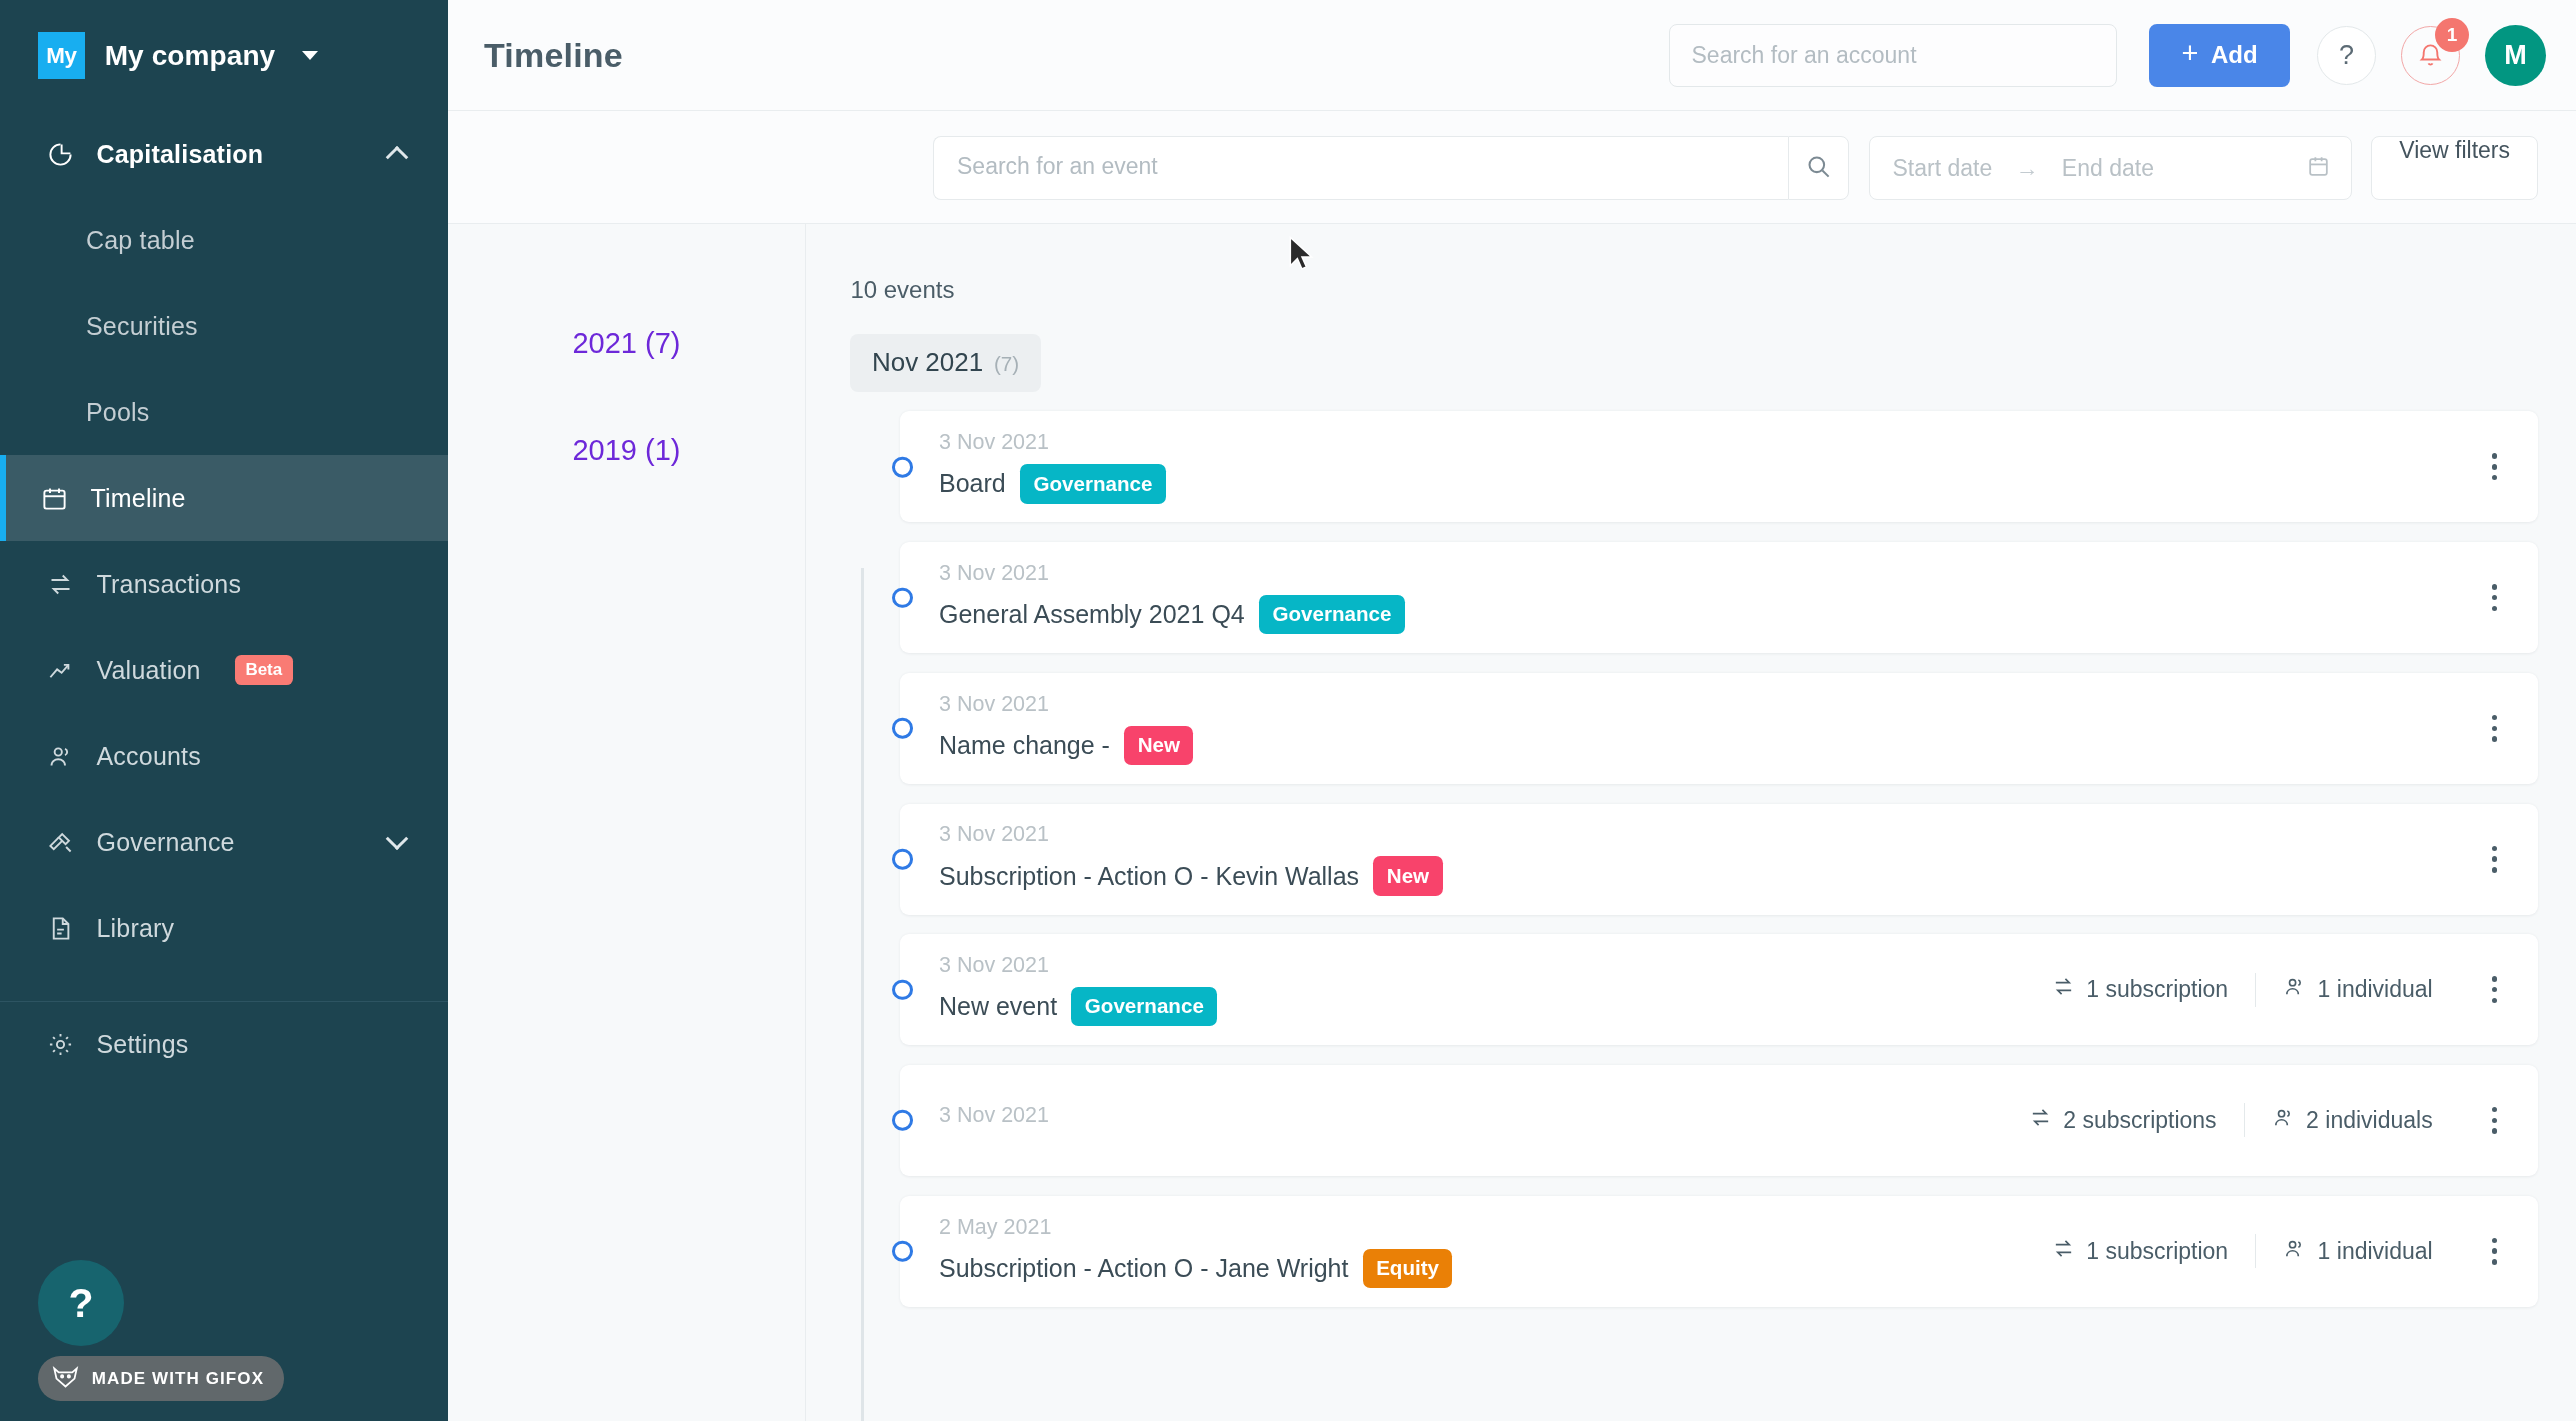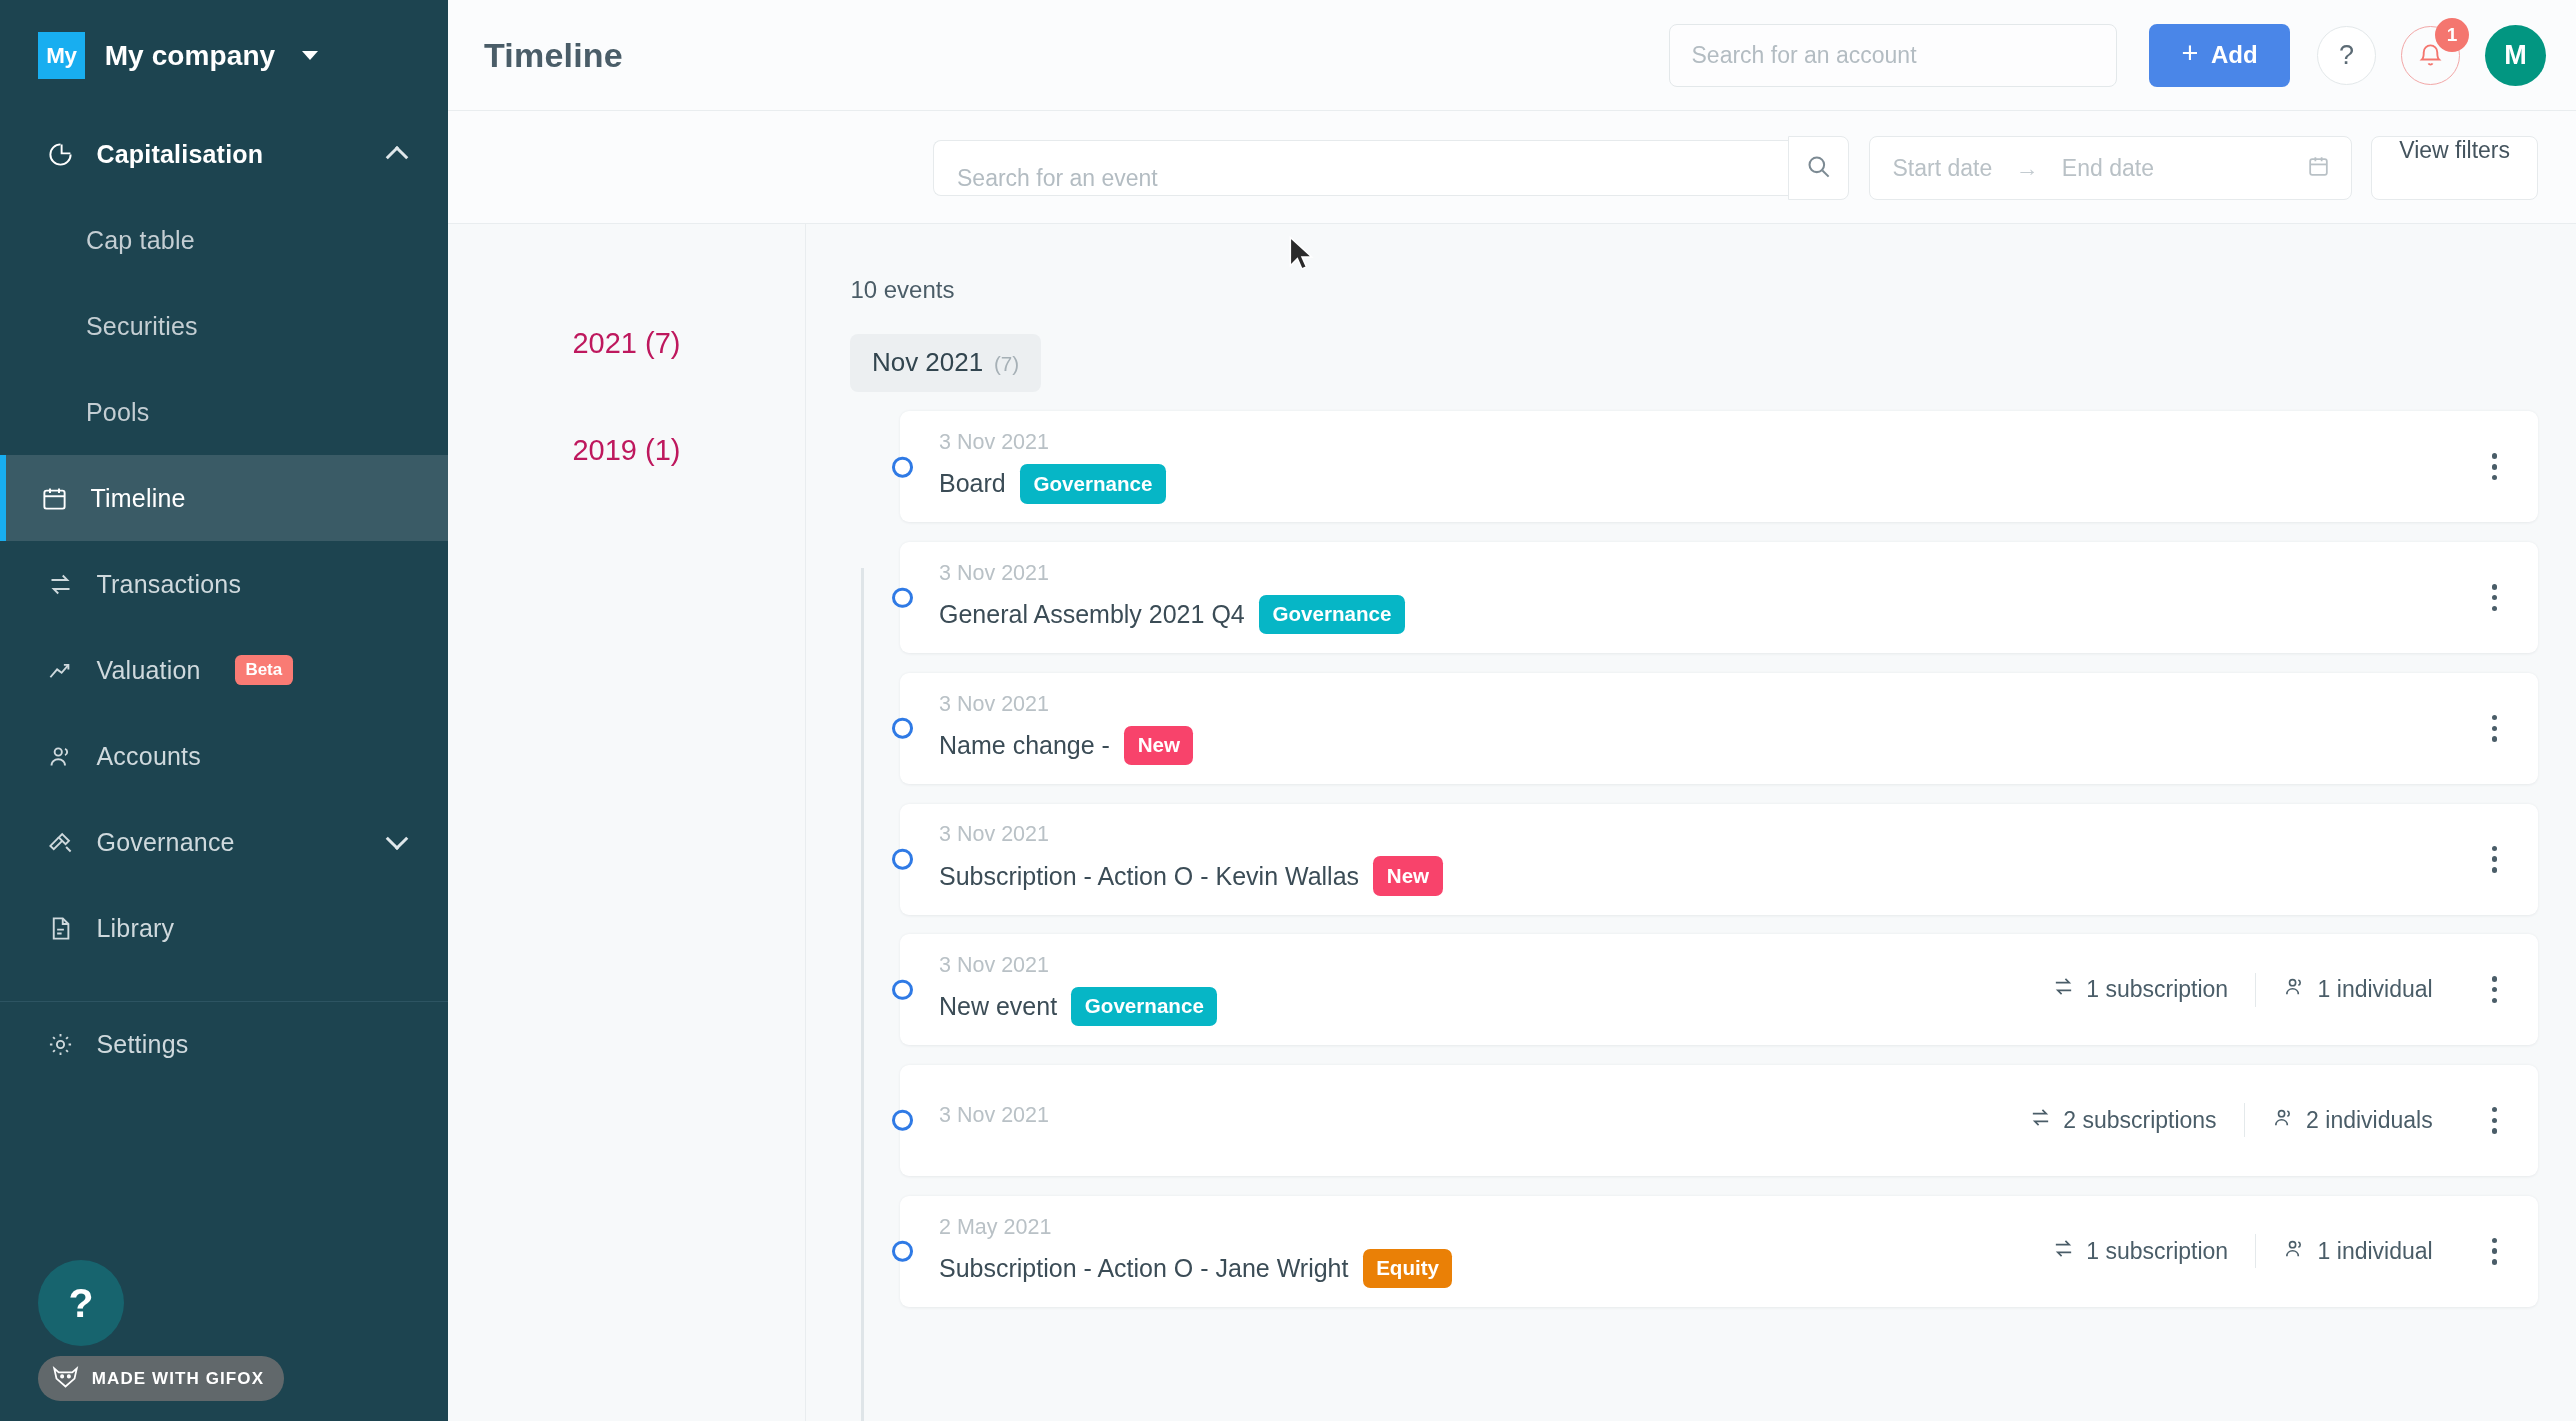--- a/index.html
+++ b/index.html
@@ -178,26 +178,26 @@
     padding: 0 38px 0 485px;
     flex: 0 0 113px;
     position: relative;
   }
   .filterbar-inner {
     position: absolute; left: 485px; right: 38px; top: 25px;
     display: flex; align-items: center;
   }
   .event-search {
     flex: 1 1 auto;
-    height: 56px;
+    height: 64px;
     border: 0.9px solid #e6eaec; border-right: none;
     border-radius: 8px 0 0 8px;
     background: #fff;
-    display:flex; align-items:flex-end;
-    padding: 3px 23px;
+    display:flex; align-items:flex-start;
+    padding: 16px 23px;
     font-size: 23px; color: #b3bcc2;
   }
   .search-btn {
     width: 61px; height: 64px;
     border: 0.9px solid #e6eaec;
     border-radius: 0 8px 8px 0;
     background: #fff;
     display:flex; align-items:center; justify-content:center;
     cursor: pointer;
   }
@@ -227,21 +227,21 @@
   .content { flex: 1 1 auto; display: flex; min-height: 0; }
   .years {
     width: 358px; flex: 0 0 358px;
     border-right: 0.9px solid #e9edef;
     padding-top: 66px;
     background: #f7f9fa;
   }
   .year-item {
     height: 107px;
     display: flex; align-items: center; justify-content: center;
-    font-size: 29px; color: #be185d;
+    font-size: 29px; color: #6d28d9;
     cursor: pointer;
   }
 
   .timeline-pane {
     flex: 1 1 auto; min-width: 0;
     padding: 0 38px 0 39px;
     position: relative;
     overflow: hidden;
   }
   .events-count {

